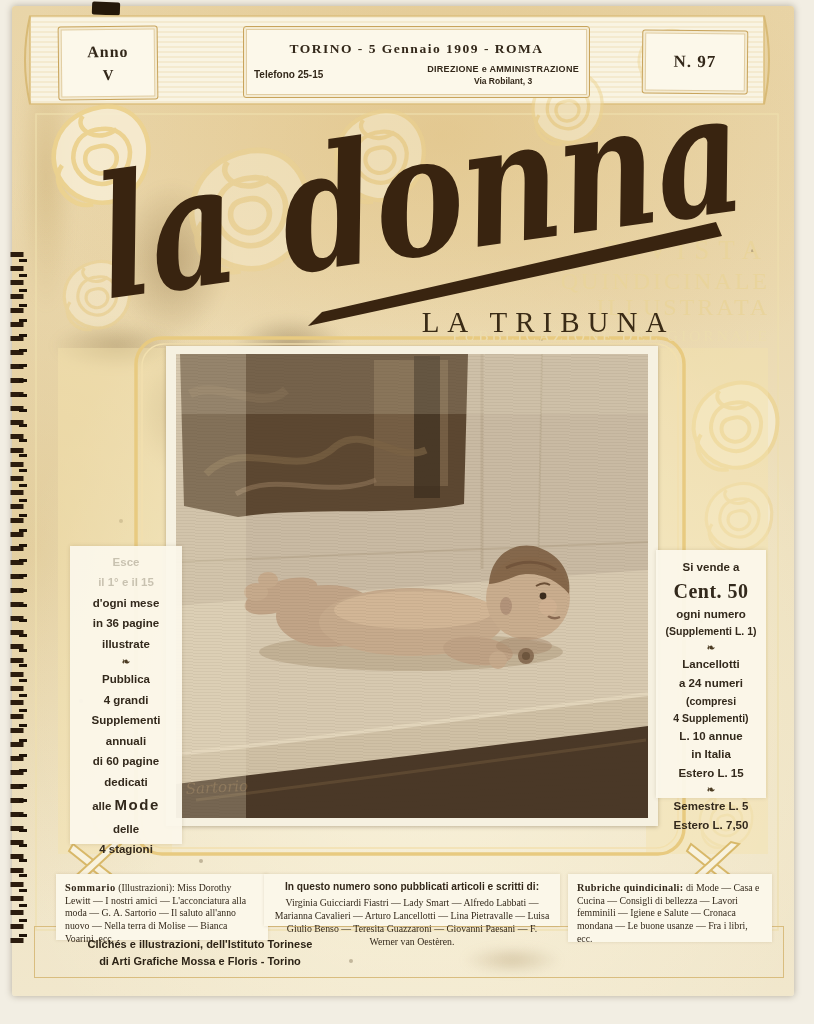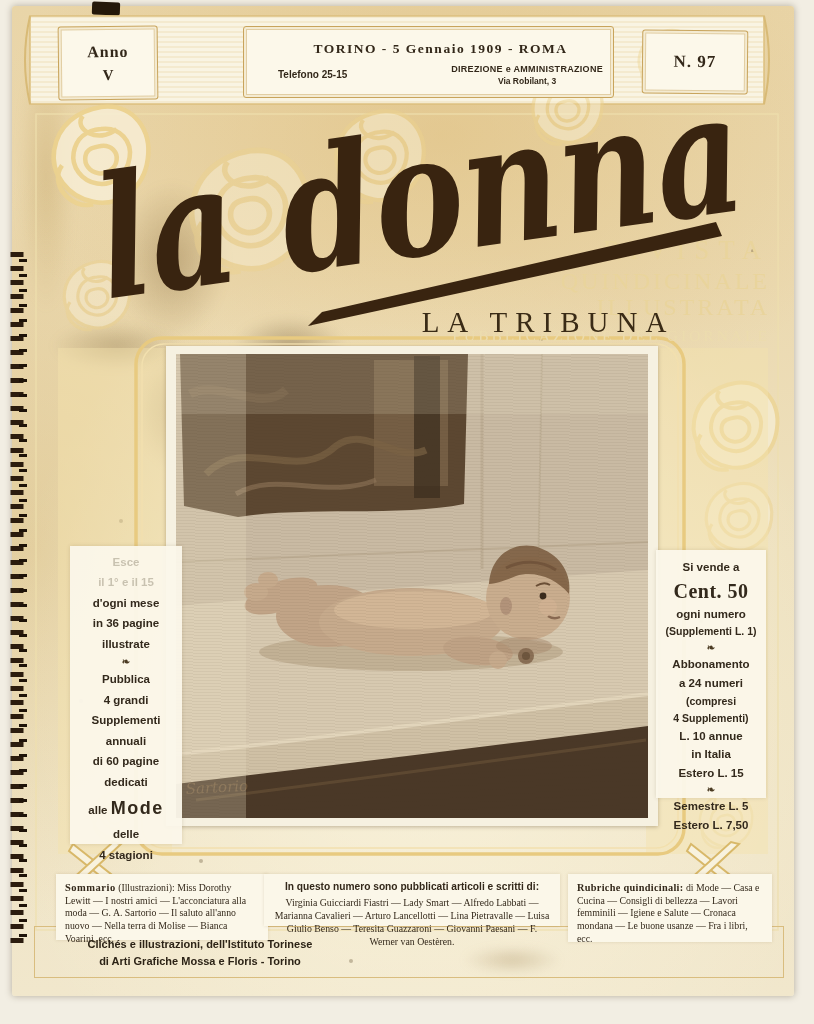--- a/index.html
+++ b/index.html
@@ -34,21 +34,21 @@
 
   
   .cartouche{position:absolute;background:#fcf8ea;border:1.5px solid #c8a45c;border-radius:3px;
     box-shadow:inset 0 0 0 2px rgba(246,238,215,.9),inset 0 0 0 3px rgba(200,164,92,.5);
     display:flex;flex-direction:column;align-items:center;justify-content:center;z-index:6;}
   .anno-box{left:58px;top:26px;width:98px;height:72px;transform:rotate(-.6deg);}
   .anno-box .lbl{font-weight:bold;font-size:16px;letter-spacing:1px;}
   .anno-box .val{font-weight:bold;font-size:15px;margin-top:6px;}
   .n-box{left:642px;top:30px;width:104px;height:62px;transform:rotate(.5deg);}
   .n-box .val{font-weight:bold;font-size:17px;letter-spacing:1px;}
-  .banner{left:243px;top:26px;width:345px;height:70px;z-index:6;padding-left:24px;}
+  .banner{left:243px;top:26px;width:345px;height:70px;z-index:6;}
   .banner .cities{font-weight:bold;font-size:13.5px;letter-spacing:1.5px;margin-top:3px;}
   .banner-row{display:flex;width:100%;justify-content:space-between;align-items:flex-start;margin-top:7px;padding:0 10px;box-sizing:border-box;}
   .banner .tel{font-size:10px;font-weight:bold;font-family:"Liberation Sans",sans-serif;margin-top:5px;}
   .banner .dir{text-align:center;}
   .banner .dir .d1{font-size:9px;font-weight:bold;font-family:"Liberation Sans",sans-serif;letter-spacing:.3px;}
   .banner .dir .d2{font-size:8.5px;font-weight:bold;font-family:"Liberation Sans",sans-serif;margin-top:2px;}
 
   
   .masthead-svg{position:absolute;left:58px;top:46px;width:722px;height:288px;z-index:5;overflow:visible;}
   .script-text{font-family:"DejaVu Serif",serif;font-style:italic;font-weight:bold;font-size:168px;fill:#392410;}
@@ -74,21 +74,21 @@
   .cap-sc{font-variant:small-caps;letter-spacing:.8px;}
 
   
   .sidecol{position:absolute;background:rgba(251,247,234,.95);z-index:6;text-align:center;
     font-family:"Liberation Sans",sans-serif;font-weight:bold;color:#33291c;
     box-shadow:0 0 4px rgba(120,95,50,.2);}
   .sidecol.left{left:70px;top:546px;width:112px;height:298px;font-size:11.5px;line-height:1.78;padding-top:6px;box-sizing:border-box;}
   .sidecol.right{left:656px;top:550px;width:110px;height:248px;font-size:11.5px;line-height:1.62;padding-top:8px;box-sizing:border-box;}
   .col-line.faded{color:rgba(70,56,34,.28);}
   .col-fleuron{font-size:10px;color:#4a3a22;line-height:1.5;}
-  .mode-word{font-size:18px;letter-spacing:1.5px;}
+  .mode-word{font-size:15px;letter-spacing:1.5px;}
   .price-line{font-family:"Liberation Serif",serif;font-weight:bold;font-size:20px;letter-spacing:.5px;line-height:1.4;}
   .paren-line{font-size:10.5px;}
 
   
   .infobox{position:absolute;background:#fbf7e9;z-index:6;box-shadow:0 0 3px rgba(120,95,50,.18);box-sizing:border-box;}
   .sommario-box{left:56px;top:874px;width:212px;height:66px;padding:7px 9px;font-size:9.8px;line-height:1.3;text-align:left;}
   .sommario-box .t{font-weight:bold;font-size:10.5px;letter-spacing:.5px;}
   .contrib-box{left:264px;top:874px;width:296px;height:52px;padding:7px 8px;text-align:center;}
   .contrib-box .t{font-family:"Liberation Sans",sans-serif;font-weight:bold;font-size:10.2px;}
   .contrib-box .b{font-size:9.8px;line-height:1.32;margin-top:5px;}
@@ -281,21 +281,21 @@
     <div class="col-line">delle</div>
     <div class="col-line">4 stagioni</div>
   </div>
 
   <div class="sidecol right">
     <div class="col-line">Si vende a</div>
     <div class="col-line price-line">Cent. 50</div>
     <div class="col-line">ogni numero</div>
     <div class="col-line paren-line">(Supplementi L. 1)</div>
     <div class="col-fleuron">❧</div>
-    <div class="col-line">Abbonamento</div>
+    <div class="col-line">Lancellotti</div>
     <div class="col-line">a 24 numeri</div>
     <div class="col-line paren-line">(compresi</div>
     <div class="col-line paren-line">4 Supplementi)</div>
     <div class="col-line">L. 10 annue</div>
     <div class="col-line">in Italia</div>
     <div class="col-line">Estero L. 15</div>
     <div class="col-fleuron">❧</div>
     <div class="col-line">Semestre L. 5</div>
     <div class="col-line">Estero L. 7,50</div>
   </div>

